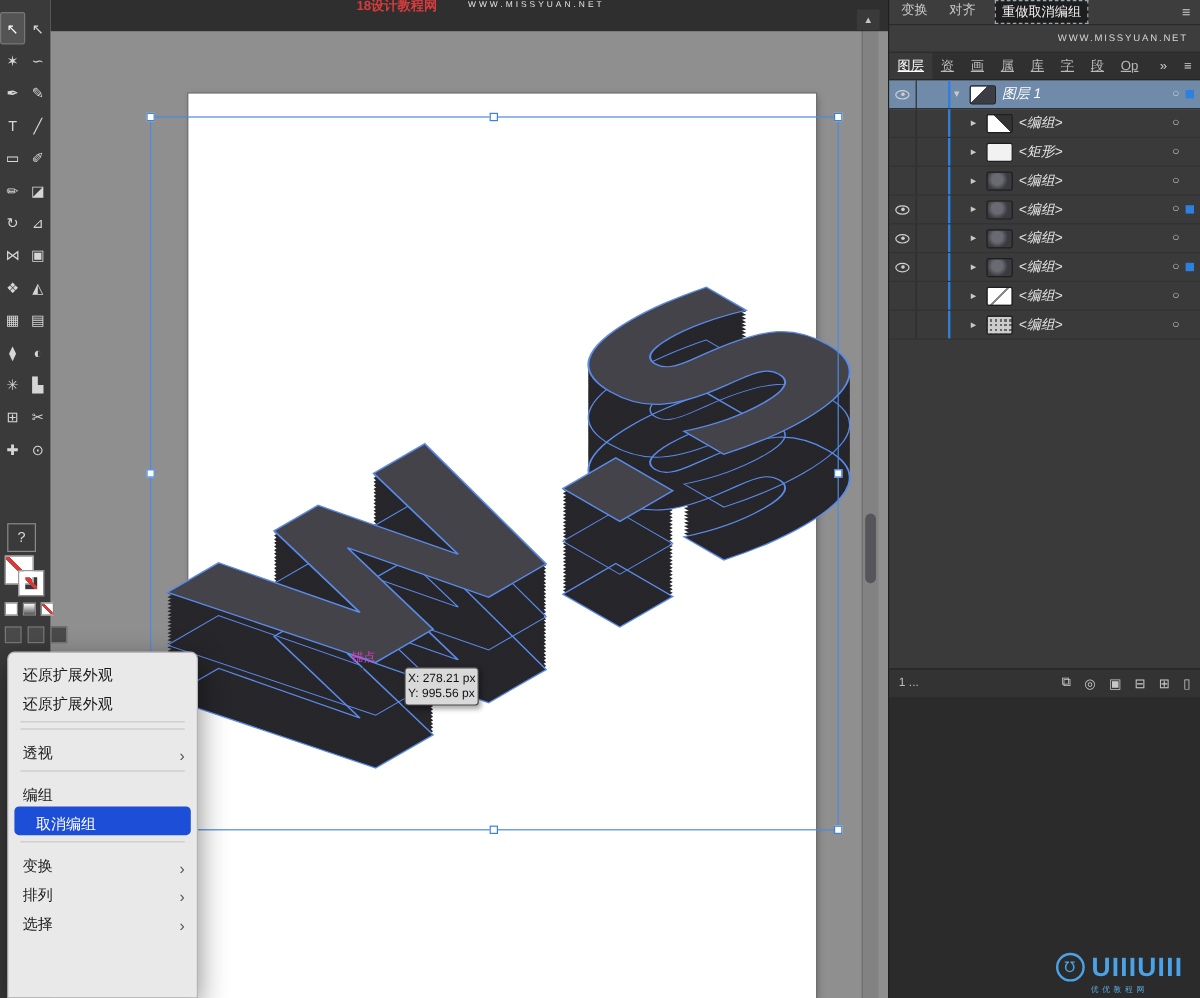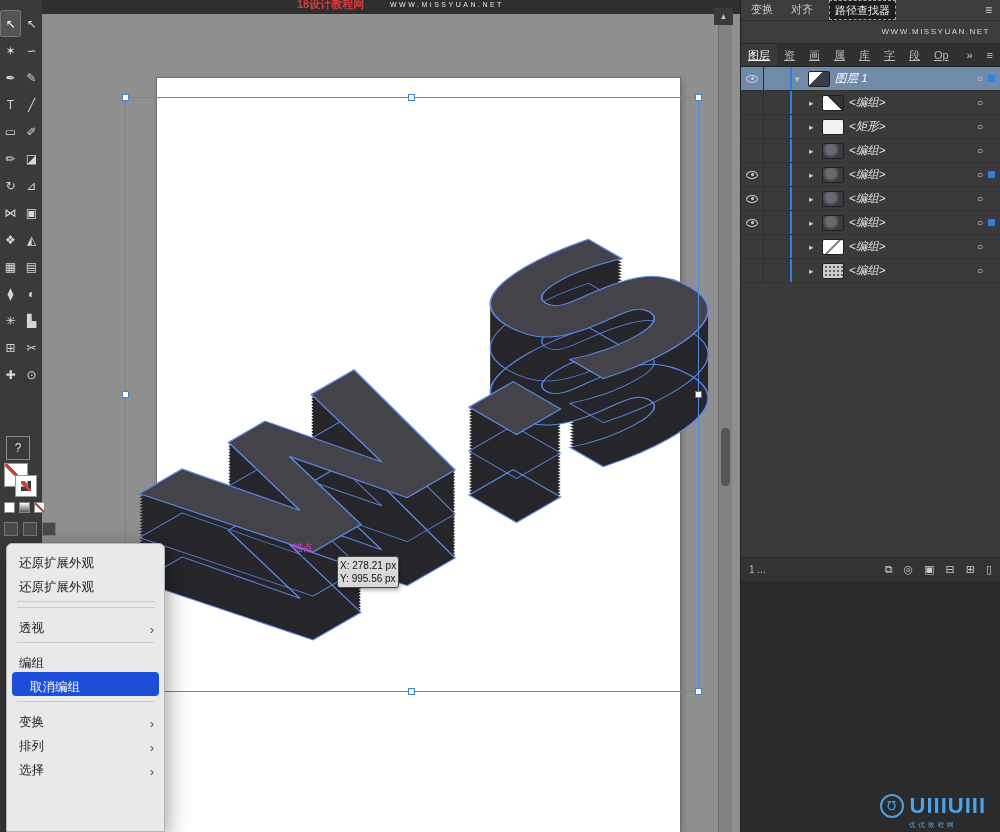--- a/index.html
+++ b/index.html
@@ -18,21 +18,21 @@
            background-image:linear-gradient(45deg,transparent 40%,#d43c3c 40%,#d43c3c 60%,transparent 60%);box-sizing:border-box;}
   .mini-row{position:absolute;left:4px;top:502px;display:flex;gap:4px;}
   .mini{width:11px;height:11px;border:1px solid #888;box-sizing:border-box;}
   .mini.m-color{background:#fff;}
   .mini.m-grad{background:linear-gradient(#fff,#555);}
   .mini.m-none{background:#fff;background-image:linear-gradient(45deg,transparent 40%,#d43c3c 40%,#d43c3c 60%,transparent 60%);}
   .dm-row{position:absolute;left:4px;top:522px;display:flex;gap:5px;}
   .dm{width:12px;height:12px;border:1px solid #777;background:#4a4a4a;}
   
   .canvas{position:absolute;left:42px;top:0;width:698px;height:832px;background:#8f8f8f;overflow:hidden;}
-  .topstrip{position:absolute;left:0;top:0;width:698px;height:14px;background:#2f2f2f;z-index:4;overflow:visible;}
+  .topstrip{position:absolute;left:0;top:0;width:698px;height:26px;background:#2f2f2f;z-index:4;overflow:visible;}
   .wm-red{position:absolute;left:255px;top:-3px;font-size:11px;font-weight:bold;color:#d63c3c;white-space:nowrap;}
   .wm-site{position:absolute;left:348px;top:1px;font-size:7px;letter-spacing:2.5px;color:#e6e6e6;white-space:nowrap;}
   .artboard{position:absolute;left:115px;top:78px;width:523px;height:754px;background:#fff;
             box-shadow:0 0 0 1px #6f6f6f,2px 2px 6px rgba(0,0,0,.25);z-index:1;}
   #artwork-svg{position:absolute;left:0;top:0;width:698px;height:832px;z-index:2;}
   .sel-box{position:absolute;left:83px;top:97px;width:572px;height:593px;border:1px solid #4a8ae0;z-index:3;}
   .h{position:absolute;width:7px;height:7px;background:#fff;border:1px solid #3b82e0;box-sizing:border-box;}
   .h.tl{left:-4px;top:-4px}.h.tm{left:calc(50% - 4px);top:-4px}.h.tr{right:-4px;top:-4px}
   .h.ml{left:-4px;top:calc(50% - 4px)}.h.mr{right:-4px;top:calc(50% - 4px)}
   .h.bl{left:-4px;bottom:-4px}.h.bm{left:calc(50% - 4px);bottom:-4px}.h.br{right:-4px;bottom:-4px}
@@ -216,21 +216,21 @@
     <div class="vtrack">
       <div class="vthumb"></div>
     </div>
   </div>
 
   <div class="rpanel">
     <div class="rp-top">
       <span id="rp-top-tabs" style="display:flex;gap:14px">
           <span class="rtab">变换</span>
           <span class="rtab">对齐</span>
-          <span class="rtab ractive">路径查找器</span>
+          <span class="rtab ractive">重做取消编组</span>
         </span>
       <span class="rmenu">≡</span>
     </div>
     <div class="rp-wm">WWW.MISSYUAN.NET</div>
     <div class="rp-tabs">
       <span id="layer-tabs" style="display:flex">
           <span class="ltab lactive">图层</span>
           <span class="ltab">资</span>
           <span class="ltab">画</span>
           <span class="ltab">属</span>

